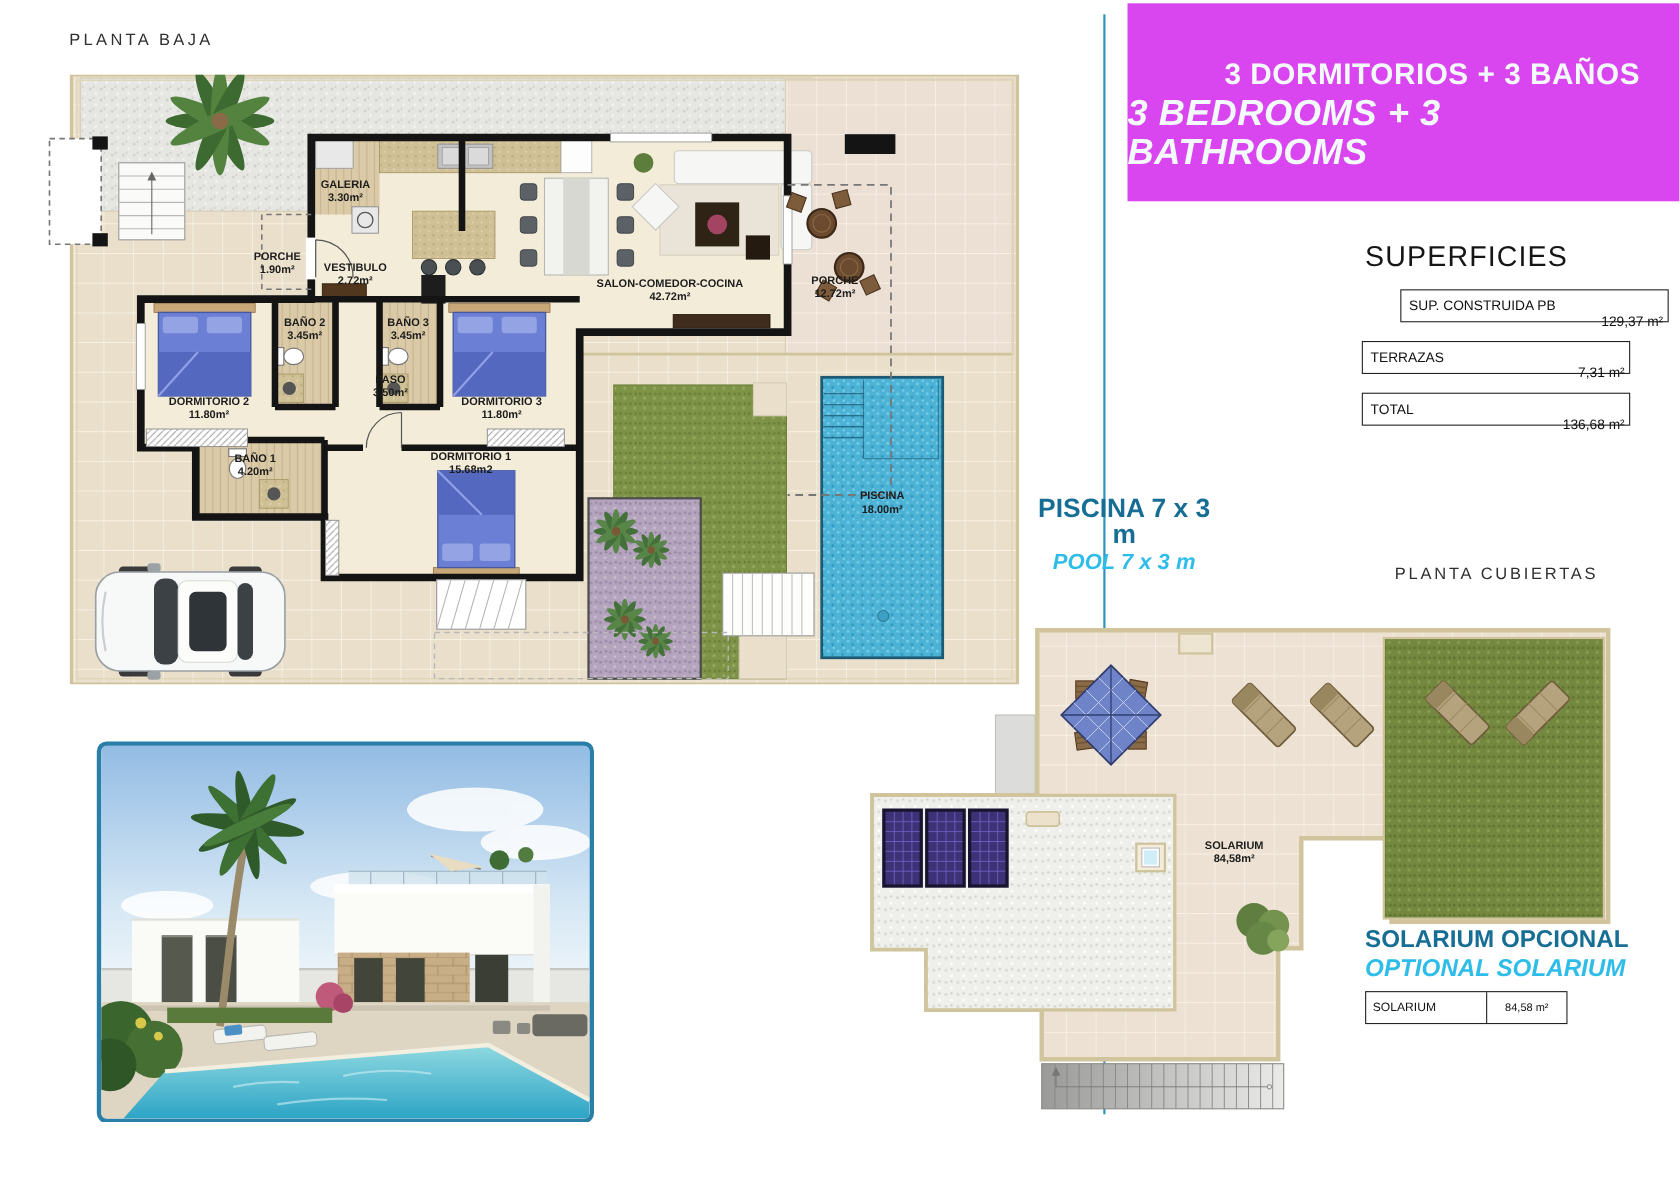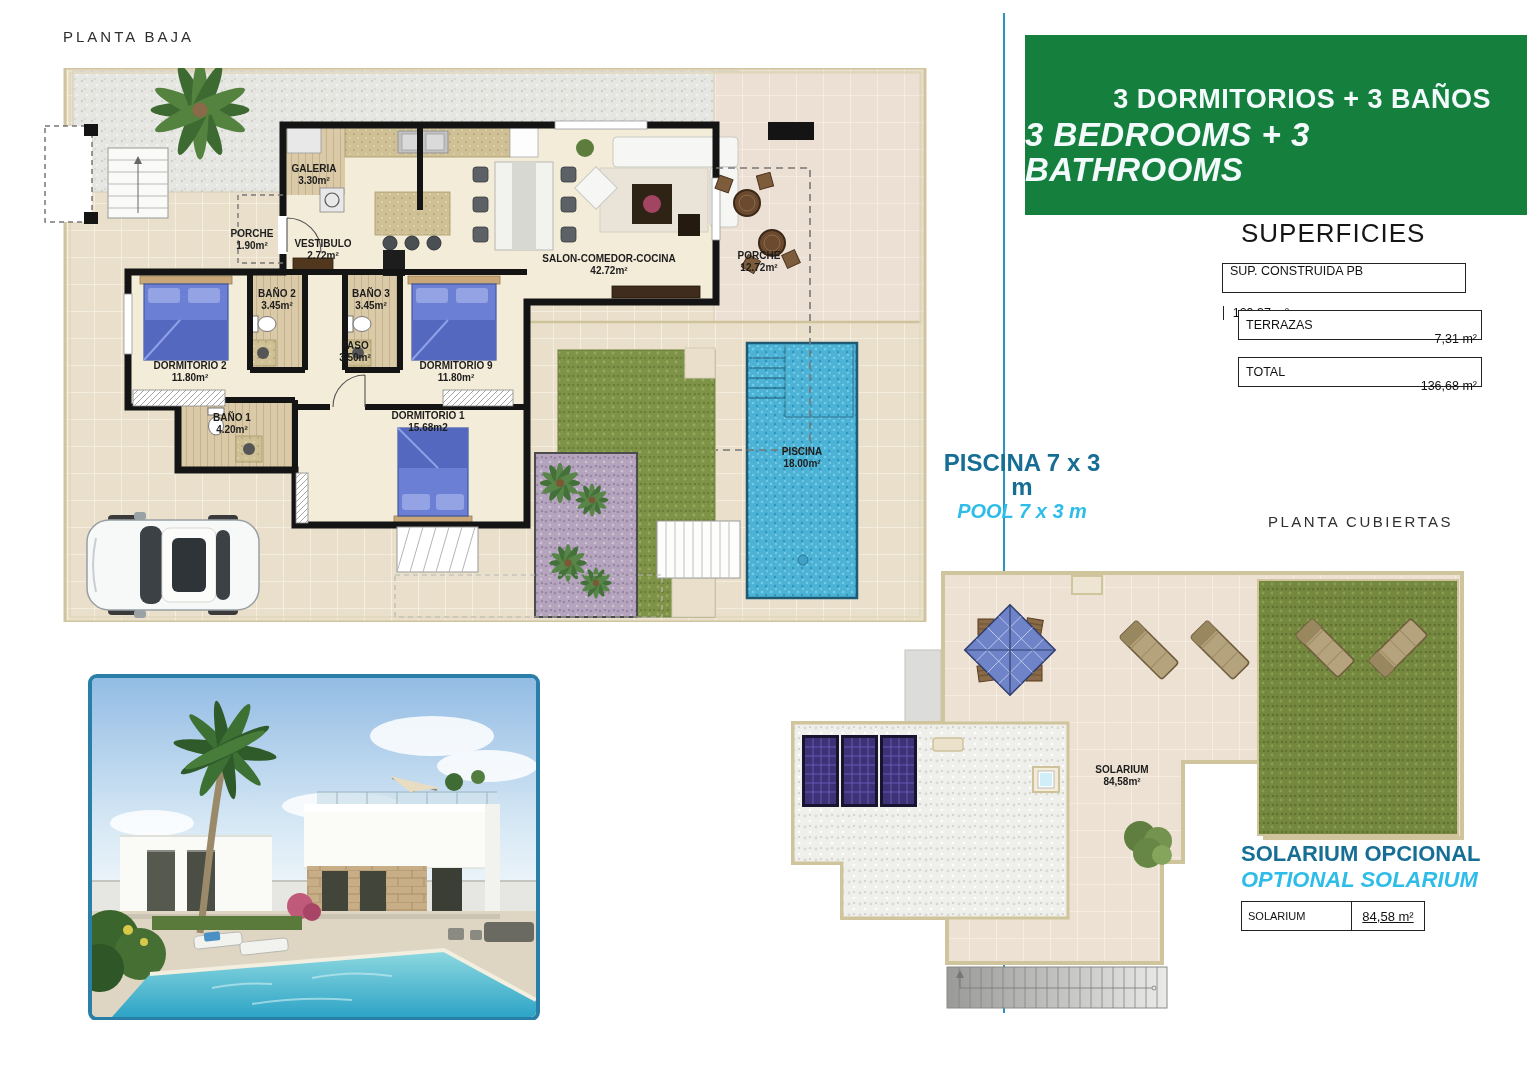--- a/index.html
+++ b/index.html
@@ -25,22 +25,22 @@
   
   .pool-note{left:943px;top:451px;width:158px;text-align:center;z-index:3;}
   .pool-note .es{font-size:24px;font-weight:700;line-height:24px;}
   .pool-note .en{font-size:20px;font-weight:700;font-style:italic;line-height:24px;}
   
   .sol-note{left:1241px;top:841px;z-index:3;}
   .sol-note .es{font-size:22px;font-weight:700;line-height:26px;}
   .sol-note .en{font-size:22px;font-weight:700;font-style:italic;line-height:26px;}
   .sol-row{margin-top:8px;width:184px;height:30px;border:1.5px solid #222;background:#fff;display:flex;box-sizing:border-box;}
   .sol-row .lab{flex:1;font-size:11px;color:#111;display:flex;align-items:center;padding-left:6px;}
-  .sol-row .val{width:72px;border-left:1.5px solid #222;font-size:13px;color:#111;
-                display:flex;align-items:center;justify-content:center;text-decoration:underline;}
+  .sol-row .val{width:72px;border-left:1.5px solid #222;font-size:10px;color:#111;
+                display:flex;align-items:center;justify-content:center;}
   
   .plan{z-index:2;}
   .plan-label{position:absolute;transform:translateX(-50%);text-align:center;
               font-size:10px;font-weight:700;line-height:11.5px;color:#1c1c1c;white-space:nowrap;}
   
   .photo{left:88px;top:674px;width:444px;height:339px;border:4px solid #2a7fa8;border-radius:9px;
          overflow:hidden;z-index:2;background:#cfe4f2;}
   
   .bottom-bar{left:0;top:1033px;width:1527px;height:47px;background:#00b1e7;border-top:2px solid #8ae0f6;box-sizing:border-box;z-index:4;}
 </style>
@@ -352,45 +352,45 @@
         </div>
         <div class="plan-label" style="left: 284px; top: 272px; margin-left: 31px;">
           <div>PASO</div>
           <div>3.50m²</div>
         </div>
         <div class="plan-label" style="left: 150px; top: 292px;">
           <div>DORMITORIO 2</div>
           <div>11.80m²</div>
         </div>
         <div class="plan-label" style="left: 416px; top: 292px;">
-          <div>DORMITORIO 9</div>
+          <div>DORMITORIO 3</div>
           <div>11.80m²</div>
         </div>
         <div class="plan-label" style="left: 192px; top: 344px;">
           <div>BAÑO 1</div>
           <div>4.20m²</div>
         </div>
         <div class="plan-label" style="left: 388px; top: 342px;">
           <div>DORMITORIO 1</div>
           <div>15.68m2</div>
         </div>
         <div class="plan-label" style="left: 762px; top: 378px;">
           <div>PISCINA</div>
           <div>18.00m²</div>
         </div>
       </div>
   </div>
 
-  <div class="abs banner" style="background: #15803d; margin-top: 32px;">
+  <div class="abs banner" style="background: #d946ef;">
     <div class="l1">3 DORMITORIOS + 3 BAÑOS</div>
     <div class="l2">3 BEDROOMS + 3 BATHROOMS</div>
   </div>
 
   <div class="abs sup-title">SUPERFICIES</div>
-  <div class="abs sup-row" style="left:1222px;top:263px;flex-direction:column;">
+  <div class="abs sup-row" style="left:1273px;top:263px;">
     <div class="lab">SUP. CONSTRUIDA PB</div>
     <div class="val">129,37 m²</div>
   </div>
   <div class="abs sup-row" style="left:1238px;top:310px;">
     <div class="lab">TERRAZAS</div>
     <div class="val">7,31 m²</div>
   </div>
   <div class="abs sup-row" style="left:1238px;top:357px;">
     <div class="lab">TOTAL</div>
     <div class="val">136,68 m²</div>

